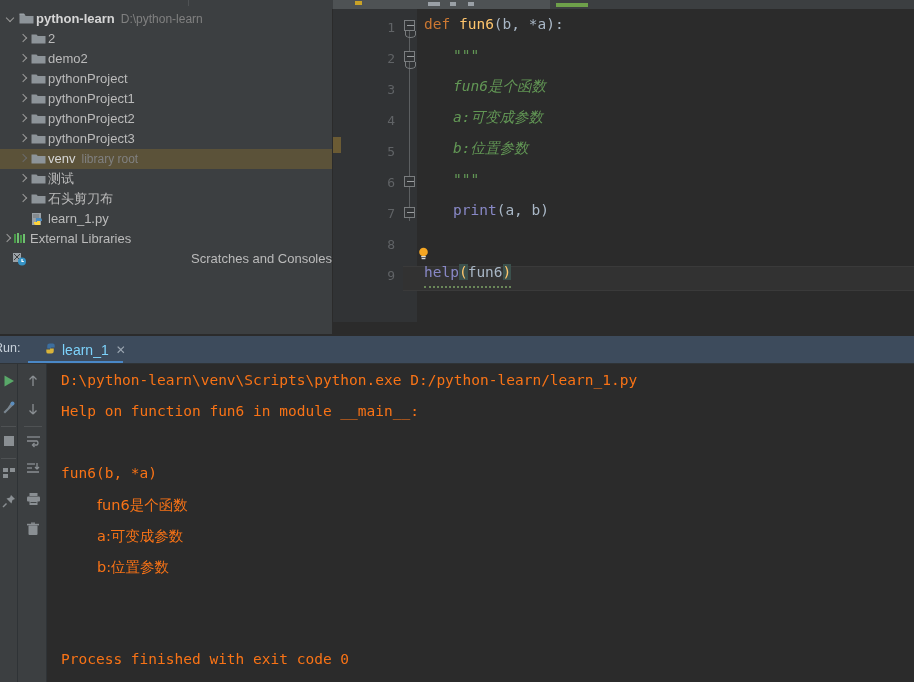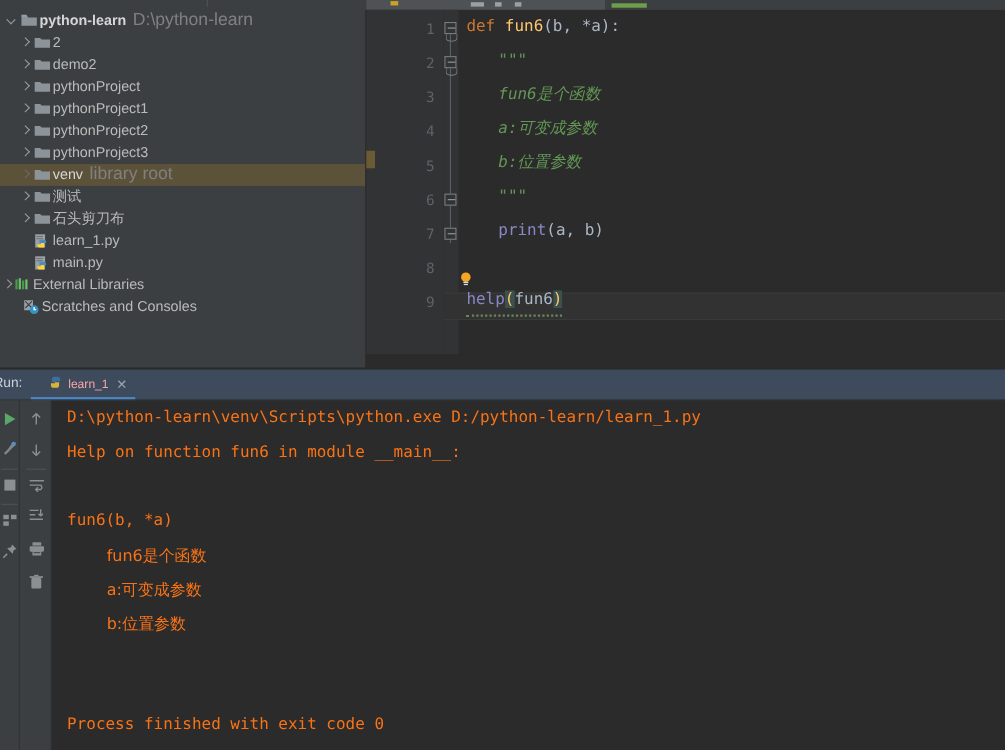--- a/index.html
+++ b/index.html
@@ -50,21 +50,21 @@
     width:5px; height:5px;
     border-right:1.6px solid #9a9a9a; border-top:1.6px solid #9a9a9a;
     transform:rotate(135deg);
   }
   .arrow.faint::before { border-color:#6a6a6a; }
   .ico { width:18px; flex:0 0 18px; height:20px; position:relative; }
   .ico svg { position:absolute; left:1px; top:3px; }
   .label { color:#bbbbbb; font-size:13px; line-height:20px; }
   .label.bold { font-weight:bold; color:#d6d6d6; }
   .label.white { color:#d6d6d6; }
-  .sublabel { color:#808080; font-size:16px; margin-left:6px; line-height:20px; }
+  .sublabel { color:#808080; font-size:12px; margin-left:6px; line-height:20px; }
 
   .indent1 { padding-left:16px; }
   .indent2 { padding-left:30px; }
 
   
   .editor {
     position:absolute; left:333px; top:9px; width:581px; height:313px;
     background:#2b2b2b;
   }
   .ed-leftstrip { position:absolute; left:0; top:0; width:8px; height:313px; background:#313335; }
@@ -116,21 +116,21 @@
     position:absolute; left:0; top:336px; width:914px; height:28px;
     background:#3d4b5c;
   }
   .runhdr .runlabel {
     position:absolute; left:-6px; top:5px; font-size:12.5px; color:#c9d2dc;
   }
   .runtab {
     position:absolute; left:36px; top:0px; height:28px; display:flex; align-items:center;
     padding:0 8px;
   }
-  .runtab .tname { font-size:11px; color:#fca5a5; margin-left:5px; }
+  .runtab .tname { font-size:14px; color:#7dd3fc; margin-left:5px; }
   .runtab .tclose { font-size:12px; color:#9aa5b1; margin-left:7px; }
   .runtab-underline { position:absolute; left:28px; top:25px; width:95px; height:3px; background:#4a88c7; }
   .runhdr-divider { position:absolute; left:0; top:363px; width:914px; height:1px; background:#2f3336; }
 
   
   .rail1 { position:absolute; left:0; top:364px; width:18px; height:318px; background:#3c3f41; }
   .rail2 { position:absolute; left:18px; top:364px; width:29px; height:318px; background:#3c3f41; }
   .rail-sep { position:absolute; left:17px; top:364px; width:1px; height:318px; background:#2f3336; }
   .rail-sep2 { position:absolute; left:46px; top:364px; width:1px; height:318px; background:#2f3336; }
   .railicon { position:absolute; left:2px; width:14px; height:14px; }
@@ -278,47 +278,35 @@
             <rect x="1" y="1" width="9" height="12" fill="#9aa1a6"></rect>
             <rect x="2" y="2.5" width="6" height="1" fill="#6f7478"></rect>
             <rect x="2" y="4.5" width="6" height="1" fill="#6f7478"></rect>
             <path d="M5 6 h4 a2 2 0 0 1 2 2 v1 h-3 v1 h-3 v-2 a2 2 0 0 1 0 -2 z" fill="#4b8bbe"></path>
             <path d="M9 13 h-4 a2 2 0 0 1 -2 -2 v-1 h3 v-1 h3 v2 a2 2 0 0 1 0 2 z" fill="#ffd43b"></path>
           </svg>
         </span>
         <span class="label">learn_1.py</span>
       </div>
 
-      <div class="row indent2">
-        <span class="ico">
-          <svg width="14" height="14" viewBox="0 0 14 14">
-            <rect x="1" y="1" width="9" height="12" fill="#9aa1a6"></rect>
-            <rect x="2" y="2.5" width="6" height="1" fill="#6f7478"></rect>
-            <rect x="2" y="4.5" width="6" height="1" fill="#6f7478"></rect>
-            <path d="M5 6 h4 a2 2 0 0 1 2 2 v1 h-3 v1 h-3 v-2 a2 2 0 0 1 0 -2 z" fill="#4b8bbe"></path>
-            <path d="M9 13 h-4 a2 2 0 0 1 -2 -2 v-1 h3 v-1 h3 v2 a2 2 0 0 1 0 2 z" fill="#ffd43b"></path>
-          </svg>
-        </span>
-        <span class="label">main.py</span>
-      </div>
 
       <div class="row" style="padding-left:0px;">
         <span class="arrow closed" style="width:12px;flex:0 0 12px;"></span>
         <span class="ico">
           <svg width="14" height="13" viewBox="0 0 14 13">
             <rect x="1" y="2" width="2" height="9" fill="#4a9a4a"></rect>
             <rect x="4" y="1" width="2" height="10" fill="#6fbf6f"></rect>
             <rect x="7" y="3" width="2" height="8" fill="#4a9a4a"></rect>
             <rect x="10" y="2" width="2" height="9" fill="#6fbf6f"></rect>
           </svg>
         </span>
         <span class="label">External Libraries</span>
       </div>
 
-      <div class="row" style="padding-left:20px;">
+      <div class="row" style="padding-left:11px;justify-content:space-between;">
         <span class="ico">
           <svg width="15" height="14" viewBox="0 0 15 14">
             <path d="M1 1 L9 1 L9 10 L1 10 Z" fill="#9aa1a6"></path>
             <path d="M2 2 L8 8 M8 2 L2 8" stroke="#3c3f41" stroke-width="1"></path>
             <circle cx="10" cy="9.5" r="4" fill="#3592c4"></circle>
             <path d="M10 7 L10 9.5 L11.8 9.5" stroke="#ffffff" stroke-width="1.2" fill="none"></path>
           </svg>
         </span>
         <span class="label">Scratches and Consoles</span>
       </div>

